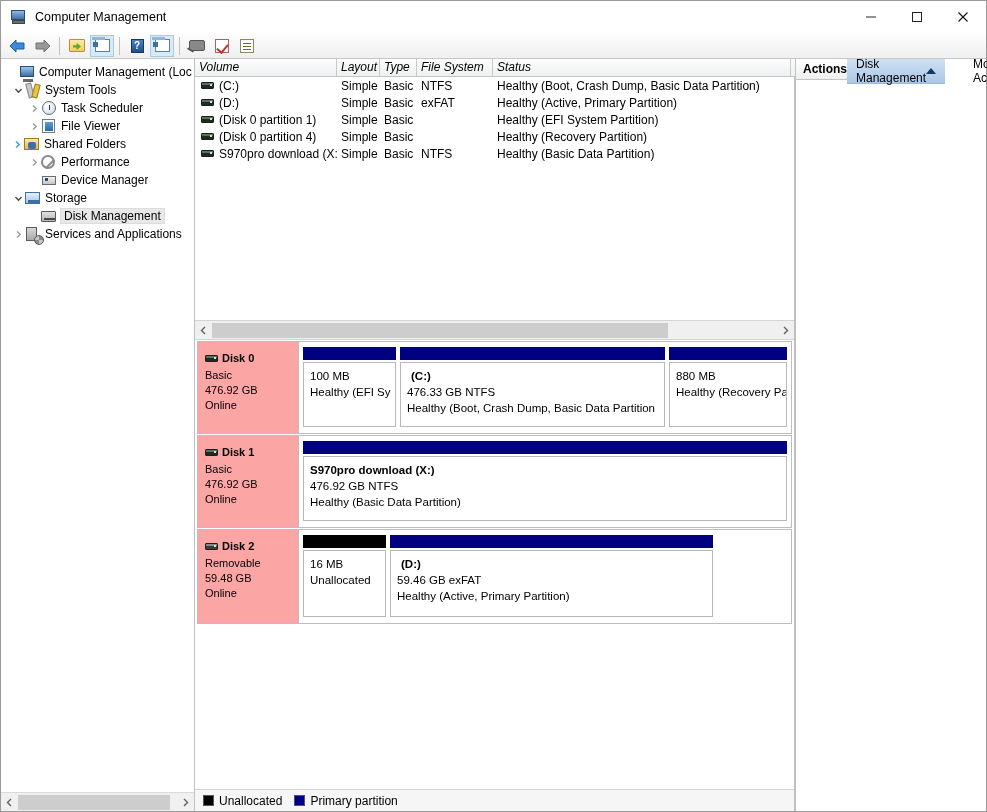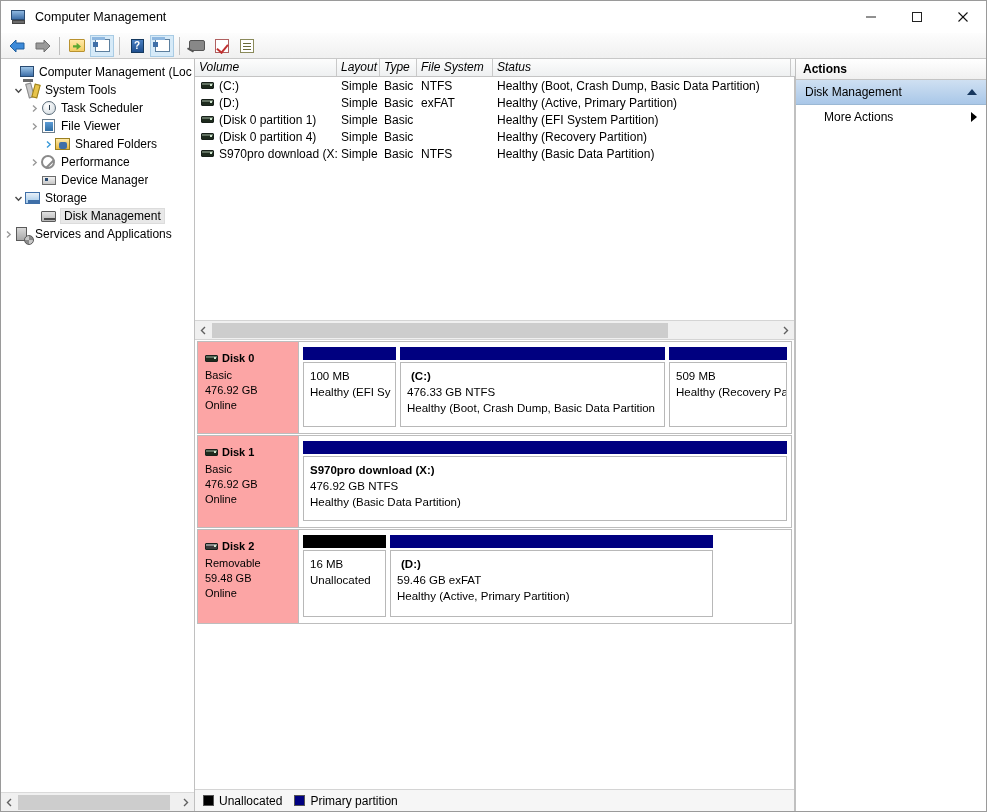--- a/index.html
+++ b/index.html
@@ -477,21 +477,21 @@
   }
   .legend .sw-unalloc { background: #000000; }
   .legend .sw-primary { background: #000080; }
   .legend .litem { display: flex; align-items: center; gap: 5px; margin-right: 6px; }
 
   
   .actionpane {
     width: 191px;
     flex: 0 0 191px;
     background: #ffffff;
-    display: flex; flex-direction: column;
+    display: flex; flex-direction: row;
     border-left: 1px solid #c0c0c0;
   }
   .act-title {
     height: 21px; flex: 0 0 21px;
     background: linear-gradient(#ffffff, #f0f0f0);
     border-bottom: 1px solid #c4c4c4;
     display: flex; align-items: center;
     padding-left: 7px;
     font-weight: bold;
     font-size: 12px;
@@ -634,21 +634,21 @@
             <svg width="9" height="9" viewBox="0 0 9 9">
                 <path d="M3 1.5 L6.2 4.5 L3 7.5" fill="none" stroke="#9a9a9a" stroke-width="1.4"></path>
               </svg>
           </span>
           <span class="ticon">
               <span class="i-event" style="position:absolute;left:1px;"></span>
             </span>
           <span class="tlabel">File Viewer</span>
         </div>
 
-        <div class="trow" style="padding-left:40px">
+        <div class="trow" style="padding-left:9px">
           <span class="expander">
             <svg width="9" height="9" viewBox="0 0 9 9">
                 <path d="M3 1.5 L6.2 4.5 L3 7.5" fill="none" stroke="#3a9ad9" stroke-width="1.4"></path>
               </svg>
           </span>
           <span class="ticon">
               <span class="i-shared" style="position:absolute;left:0px;"></span>
             </span>
           <span class="tlabel">Shared Folders</span>
         </div>
@@ -686,21 +686,21 @@
         </div>
 
         <div class="trow selected" style="padding-left:26px">
           <span class="expander"></span>
           <span class="ticon">
               <span class="i-diskmgmt" style="position:absolute;left:0px;"></span>
             </span>
           <span class="tlabel">Disk Management</span>
         </div>
 
-        <div class="trow" style="">
+        <div class="trow" style="padding-left:10px">
           <span class="expander">
             <svg width="9" height="9" viewBox="0 0 9 9">
                 <path d="M3 1.5 L6.2 4.5 L3 7.5" fill="none" stroke="#9a9a9a" stroke-width="1.4"></path>
               </svg>
           </span>
           <span class="ticon">
               <span class="i-services" style="position:absolute;left:1px;"></span>
             </span>
           <span class="tlabel">Services and Applications</span>
         </div>
@@ -843,21 +843,21 @@
               <div class="pbody">
                 <div class="ptitle">(C:)</div>
                 <div class="pline">476.33 GB NTFS</div>
                 <div class="pline">Healthy (Boot, Crash Dump, Basic Data Partition</div>
               </div>
             </div>
             <div class="part" style="flex:1 1 auto;">
               <div class="capbar"></div>
               <div class="pbody">
                 <div class="ptitle"></div>
-                <div class="pline">509 MB</div>
+                <div class="pline">880 MB</div>
                 <div class="pline">Healthy (Recovery Pa</div>
               </div>
             </div>
           </div>
         </div>
 
         <div class="diskrow">
           <div class="diskinfo">
             <div class="dname">
               <span class="disk-glyph"></span>

